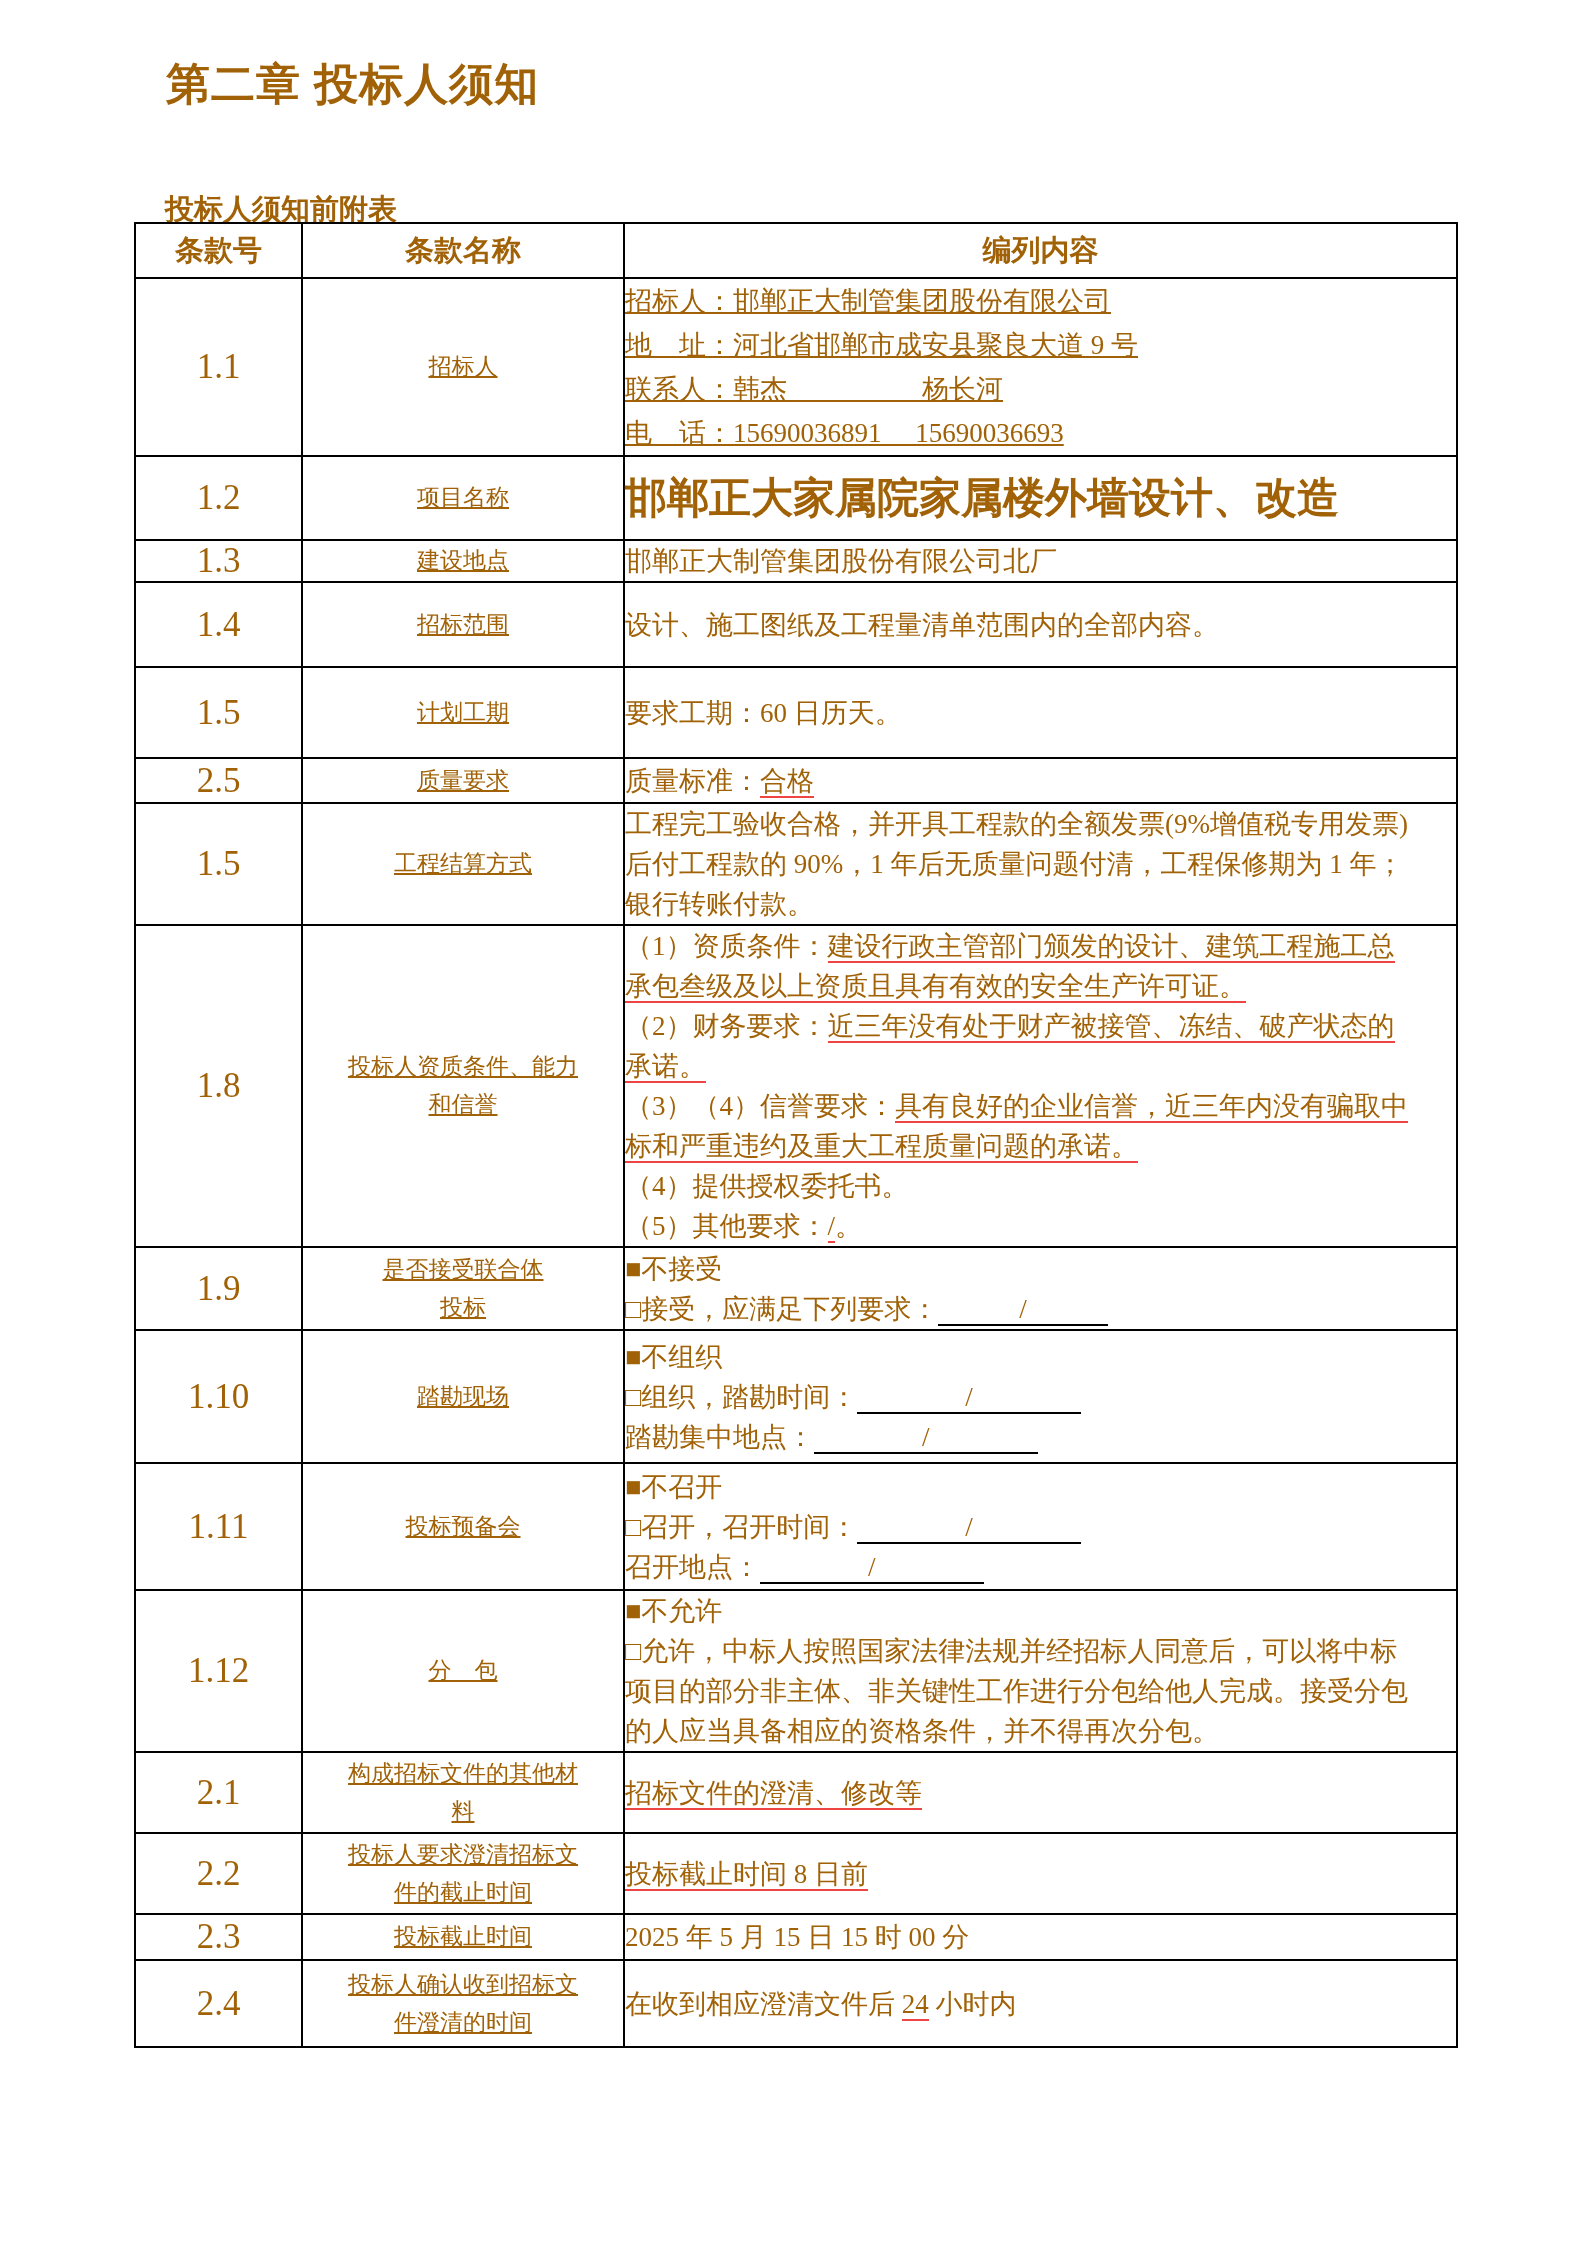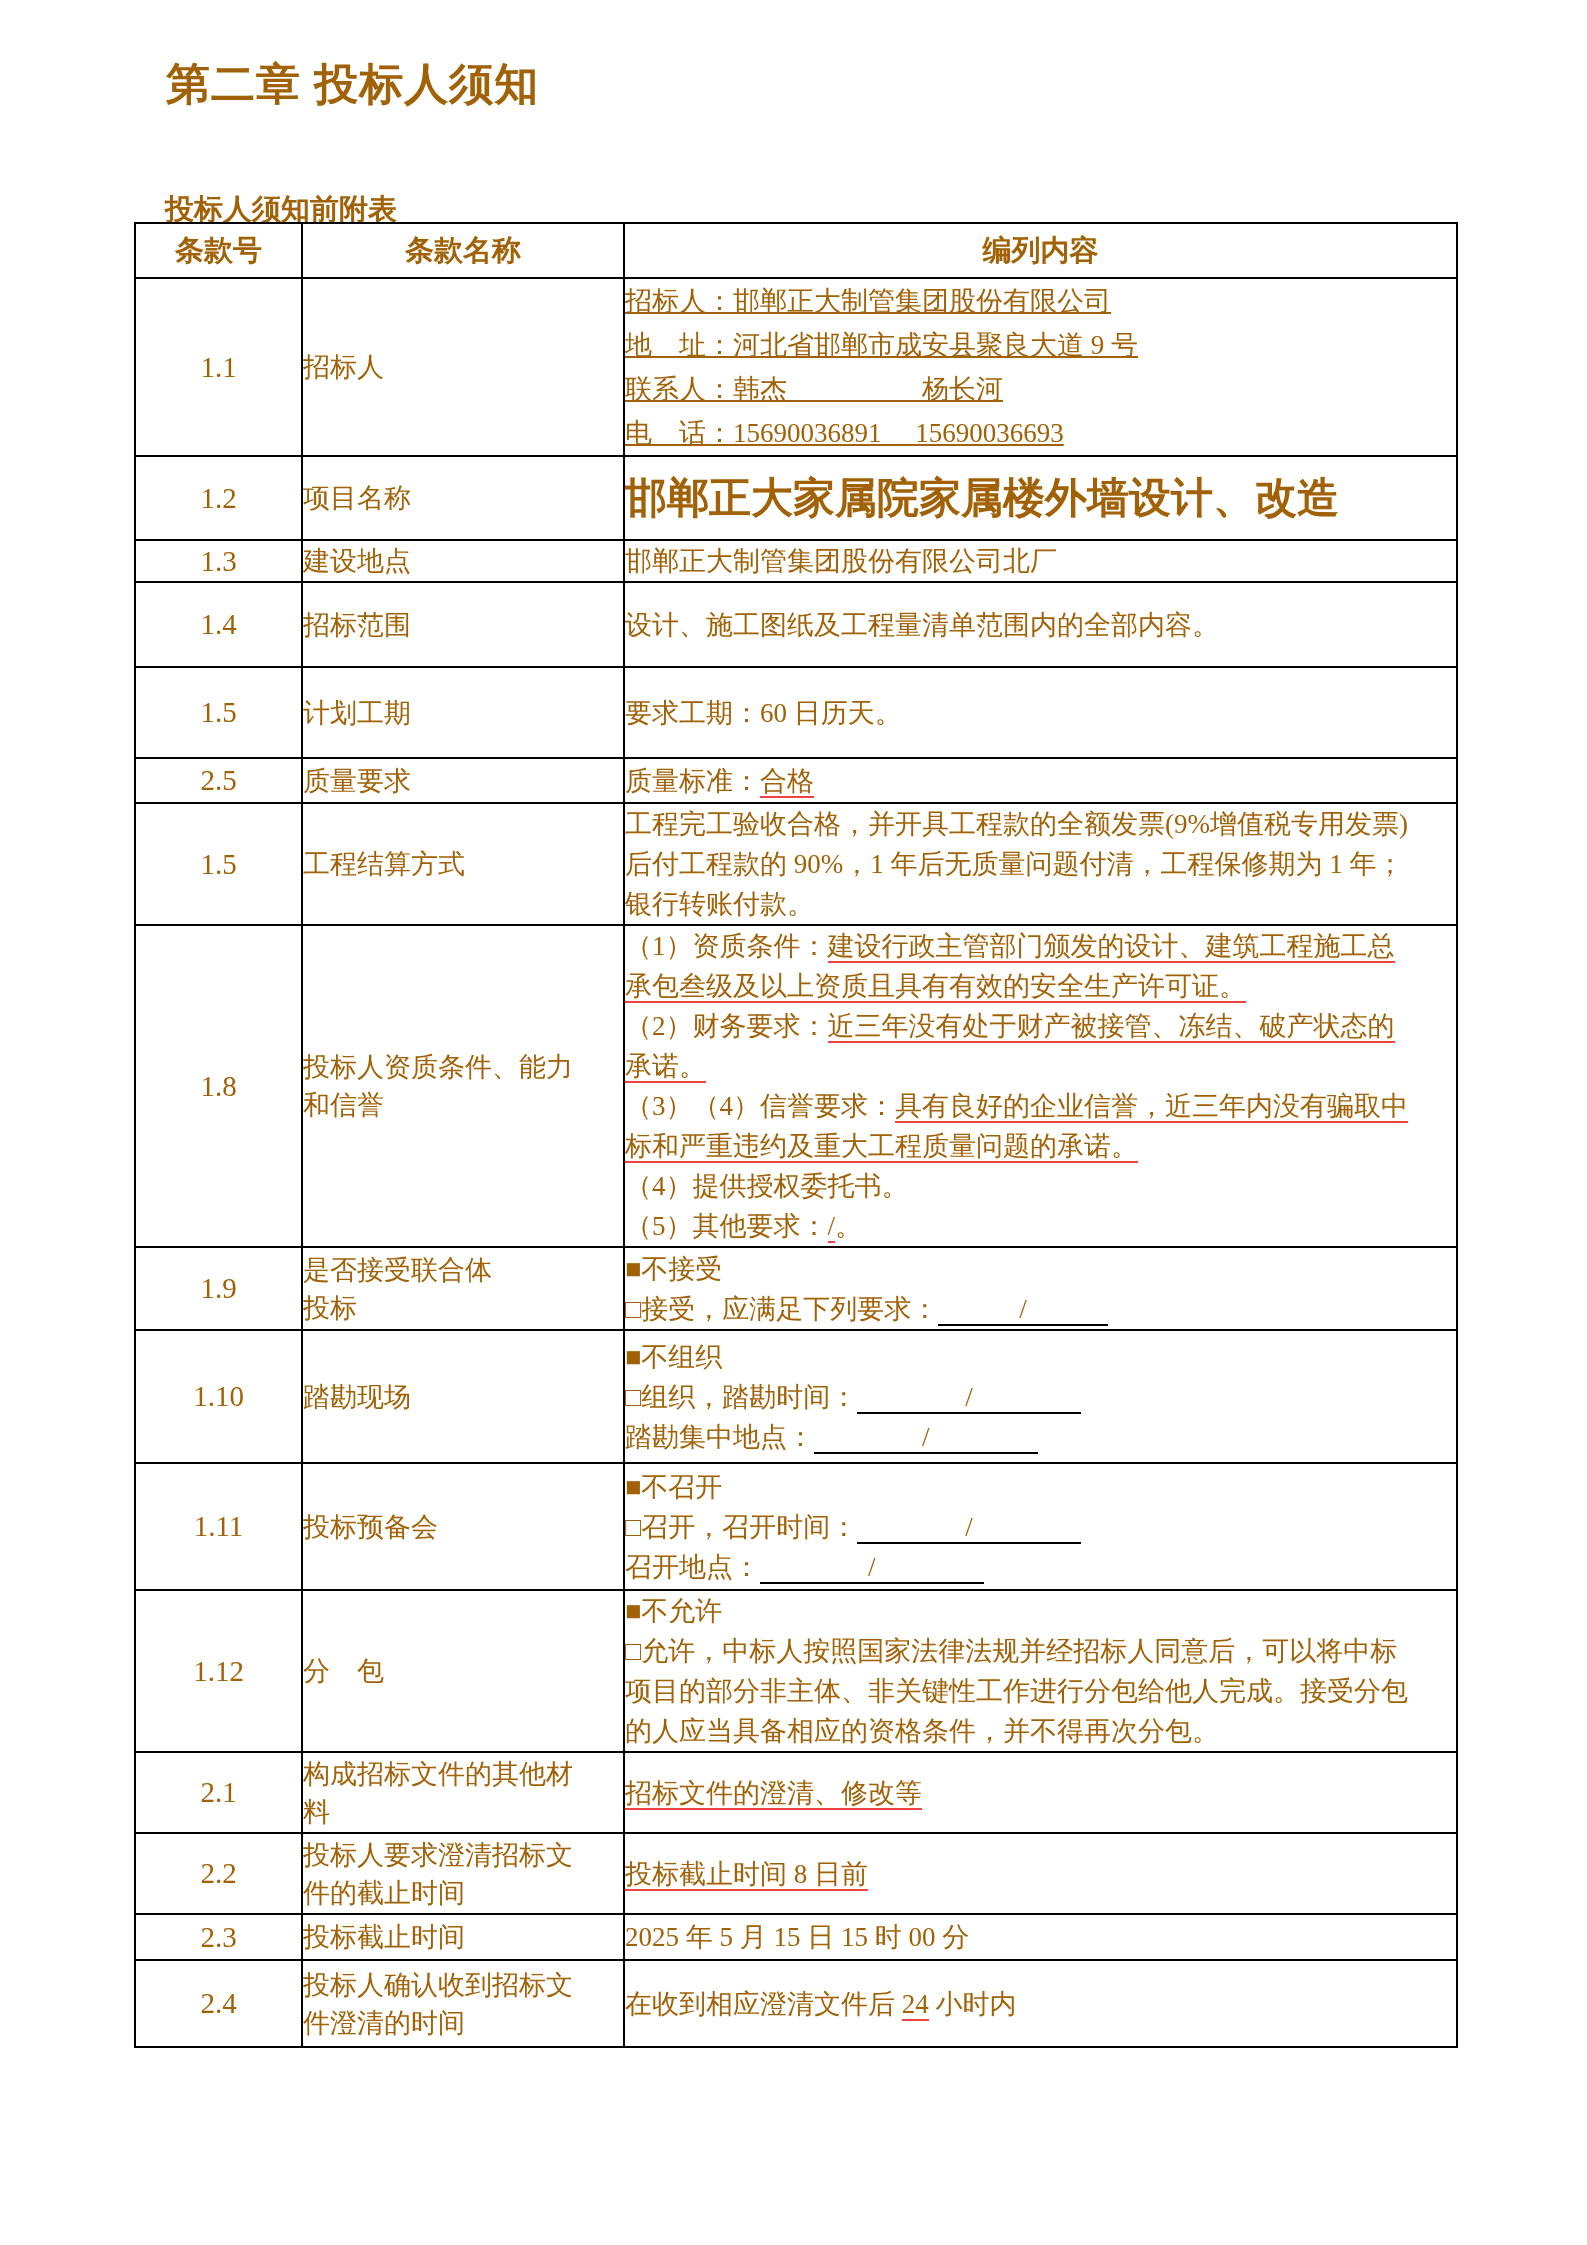--- a/index.html
+++ b/index.html
@@ -34,25 +34,26 @@
     border:2px solid #000;
     vertical-align:middle;
     padding:0;
   }
   thead tr{height:55px;margin-top:40px;}
   th{
     font-size:29px;font-weight:bold;text-align:center;
     font-family:"Liberation Serif","DejaVu Serif",serif;
   }
   td.no{
-    text-align:center;font-size:29px;
+    text-align:center;font-size:35px;
   }
   td.name{
-    text-align:left;font-size:27px;line-height:38px;
+    text-align:center;font-size:23px;line-height:38px;
     padding:4px 6px;
+    text-decoration:underline;
   }
   td.content{
     font-size:27px;padding:6px 4px 6px 9px;text-align:left;
   }
   .cline{line-height:40px;white-space:nowrap;}
   .u{border-bottom:2px solid #ef4444;}
   .b{border-bottom:2px solid #000;white-space:pre;}
   
   tr[data-row="1.1"]{height:175px}
   tr[data-row="1.2"]{height:84px}

